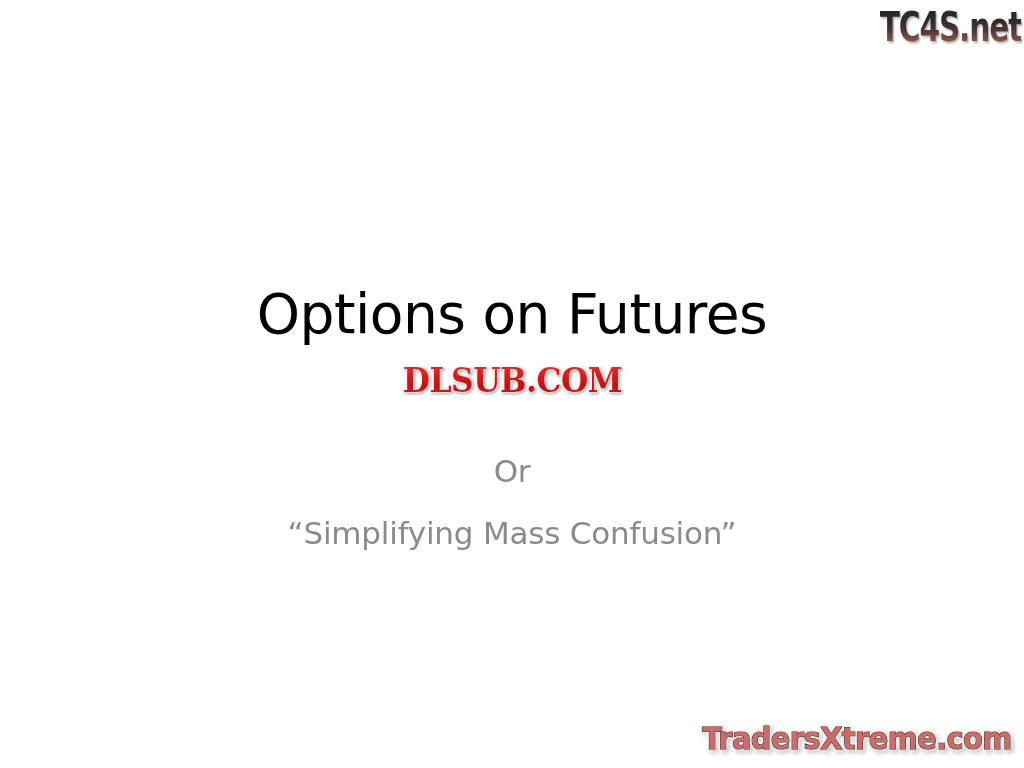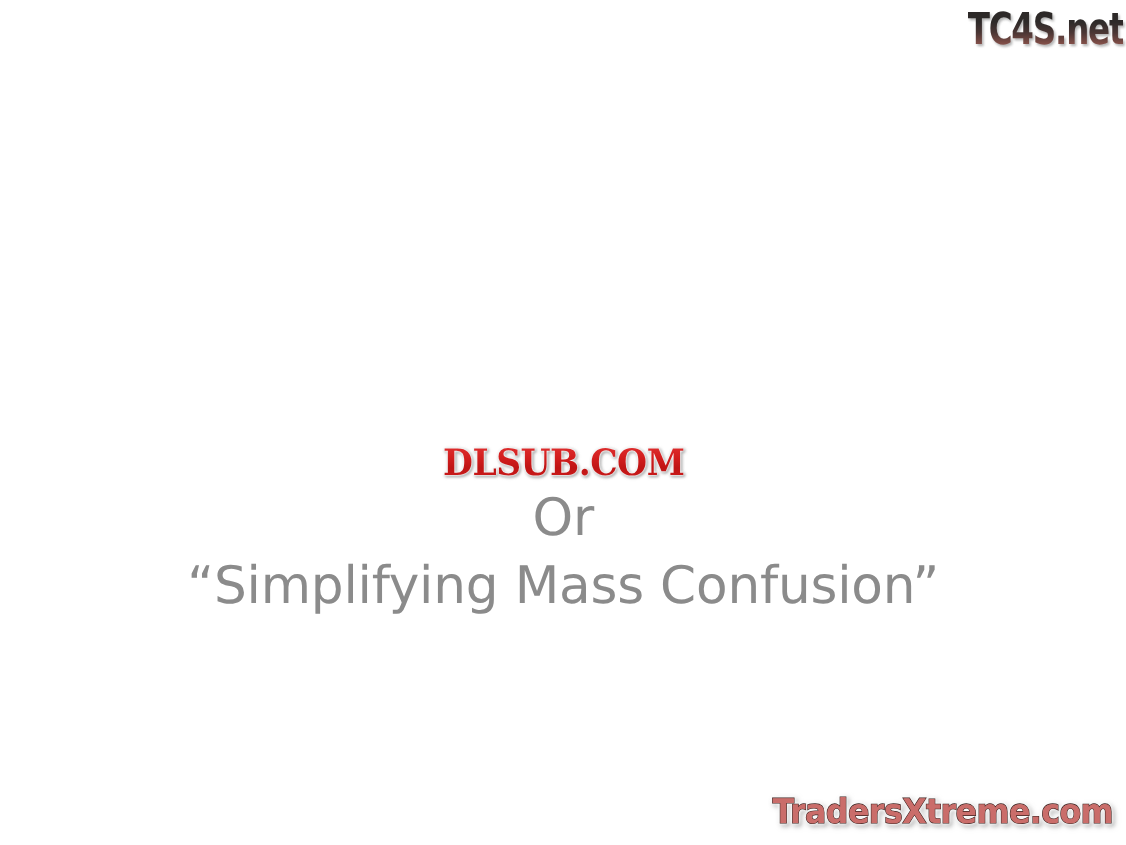--- a/index.html
+++ b/index.html
@@ -73,21 +73,20 @@
   }
 
   
   #dlsub-watermark {
     position: absolute;
     left: 0;
     right: 0;
     top: 362px;
     text-align: center;
     pointer-events: auto;
-    margin-top: 40px;
   }
   #dlsub-watermark .wm-text {
     display: inline-block;
     font-family: "DejaVu Serif", "Liberation Serif", serif;
     font-weight: bold;
     font-size: 33px;
     line-height: 38px;
     letter-spacing: -0.5px;
     transform: scaleX(0.95);
     color: #cf1a1a;
@@ -111,21 +110,21 @@
   #subtitle-block {
     position: absolute;
     left: 0;
     right: 0;
     top: 440px;
     text-align: center;
     color: #8b8b8b;
     font-family: "DejaVu Sans", "Liberation Sans", sans-serif;
   }
   .subtitle-line {
-    font-size: 47px;
+    font-size: 31px;
     line-height: 62px;
     letter-spacing: -0.2px;
     white-space: nowrap;
   }
 
   
   #tx-watermark {
     position: absolute;
     right: 12px;
     bottom: 12px;
@@ -154,20 +153,23 @@
 </style>
 </head>
 <body>
 
 <div id="slide">
 
   <div id="tc4s-watermark">
     <span class="wm-text">TC4S.net</span>
   </div>
 
+  <div id="title-block">
+    <div id="slide-title">Options on Futures</div>
+  </div>
 
   <div id="dlsub-watermark">
     <span class="wm-text">DLSUB.COM</span>
   </div>
 
   <div id="subtitle-block">
     <div class="subtitle-line">Or</div>
     <div class="subtitle-line">“Simplifying Mass Confusion”</div>
   </div>
 

